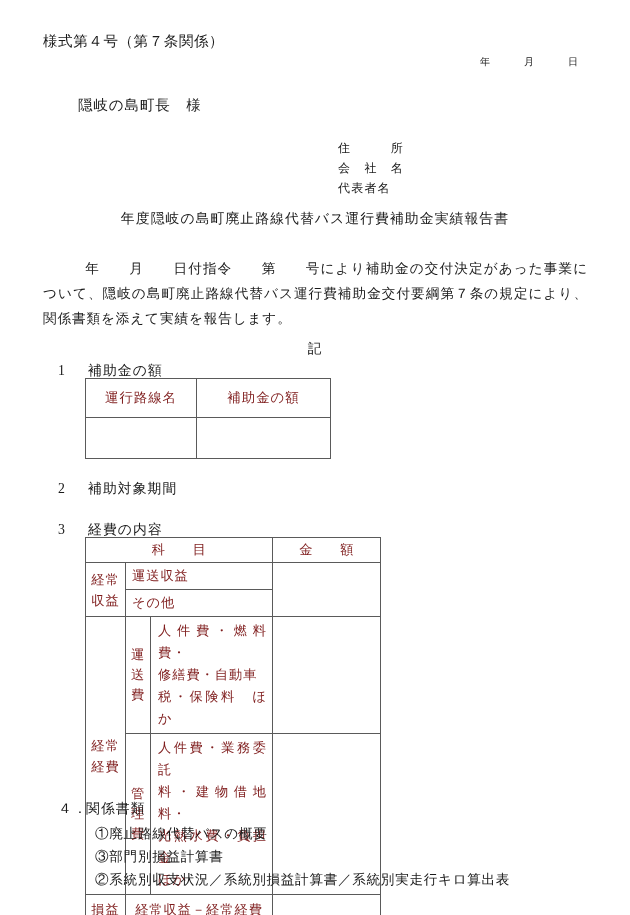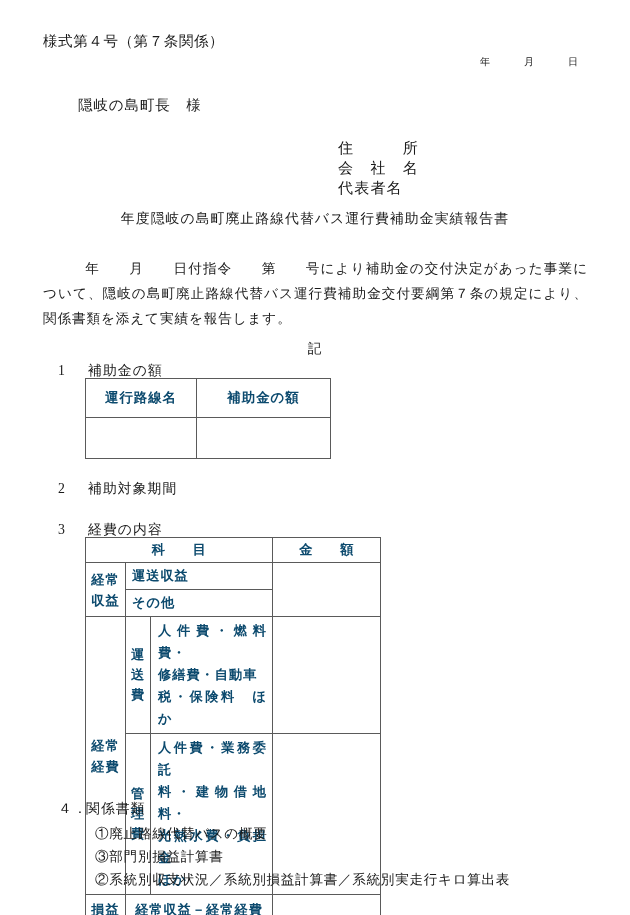--- a/index.html
+++ b/index.html
@@ -39,21 +39,21 @@
 
   .addressee {
     left: 78px; top: 96px;
     font-size: 14.5px;
     letter-spacing: 0.9px;
   }
 
   .sender-block {
     position: absolute;
     left: 338px; top: 138px;
-    font-size: 15px;
+    font-size: 12px;
     line-height: 20px;
     letter-spacing: 1.2px;
   }
   .sender-block div { white-space: pre; }
 
   .doc-title {
     position: absolute;
     left: 0; top: 210px;
     width: 630px;
     text-align: center;
@@ -88,22 +88,21 @@
     letter-spacing: 1.1px;
   }
   .section-head .num { display: inline-block; width: 30px; }
 
   
   table {
     position: absolute;
     border-collapse: collapse;
     table-layout: fixed;
     font-size: 13.4px;
-    color: #0c4a6e;
-    font-weight: bold;
+    color: #7f1d1d;
   }
   table td {
     border: 1px solid #5a5a5a;
     padding: 0;
     vertical-align: middle;
     letter-spacing: 1px;
   }
 
   
   #subsidy-table { left: 85px; top: 378px; width: 245px; }

